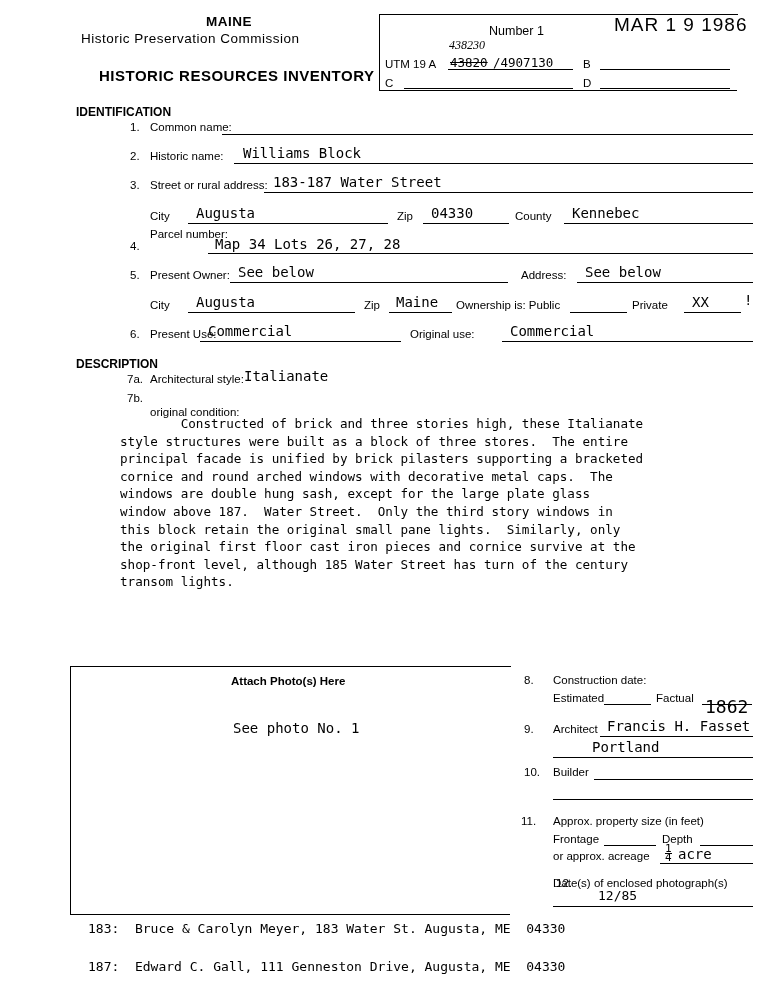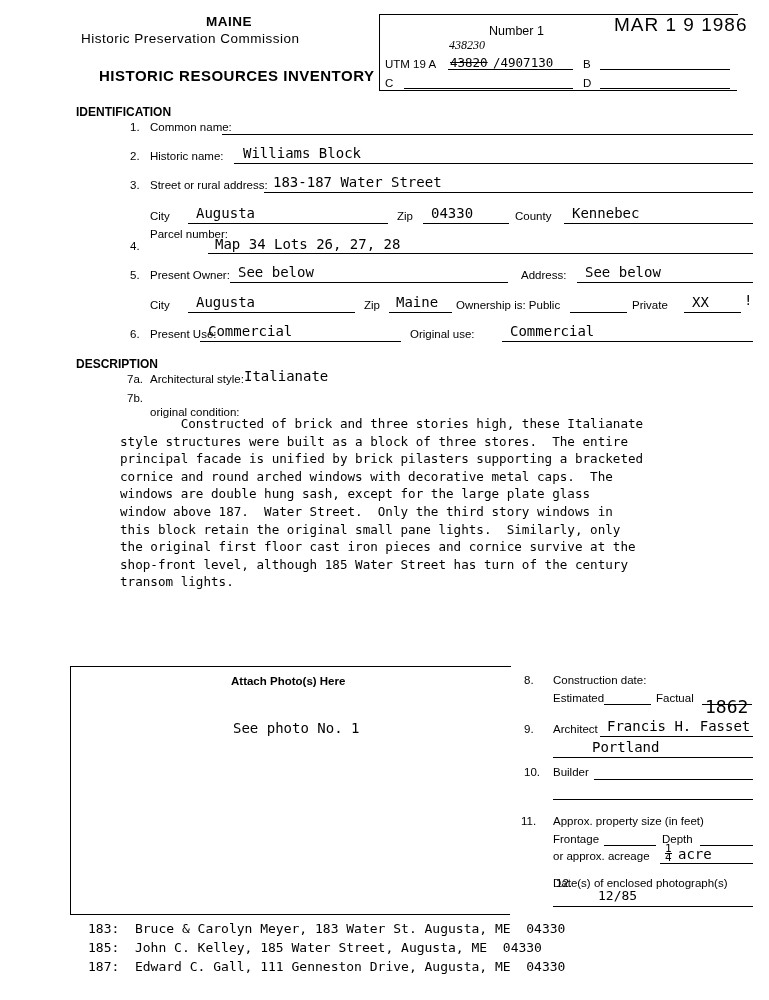--- a/index.html
+++ b/index.html
@@ -248,16 +248,15 @@
   </span>
   <div class="abs tw" style="left:678px; top:846px; font-size:14px;">acre</div>
   <div class="rule" style="left:660px; top:863px; width:93px;"></div>
 
   <div class="abs lbl" style="left:521px; top:877px;margin-left:35px;">12.</div>
   <div class="abs lbl" style="left:553px; top:877px;">Date(s) of enclosed photograph(s)</div>
   <div class="abs tw" style="left:576px; top:888px; font-size:13px;margin-left:22px;">12/85</div>
   <div class="rule" style="left:553px; top:906px; width:200px;"></div>
 
   <div class="abs owners" style="left:88px; top:919px;">183:  Bruce &amp; Carolyn Meyer, 183 Water St. Augusta, ME  04330</div>
-  <div class="abs owners" style="left:88px; top:938px;">185:  John C. Kelley, 185 Water Street, Augusta, ME  04330</div>
   <div class="abs owners" style="left:88px; top:957px;">187:  Edward C. Gall, 111 Genneston Drive, Augusta, ME  04330</div>
 
 </div>
 
 </body></html>

